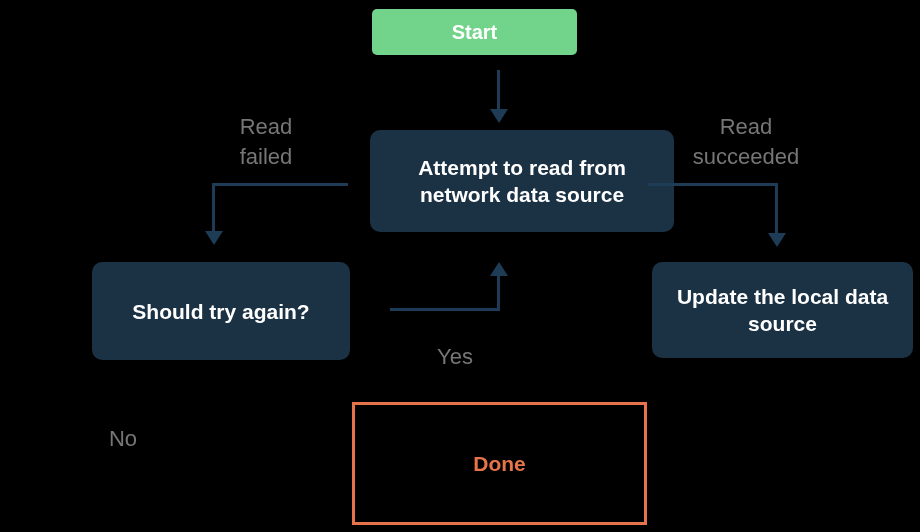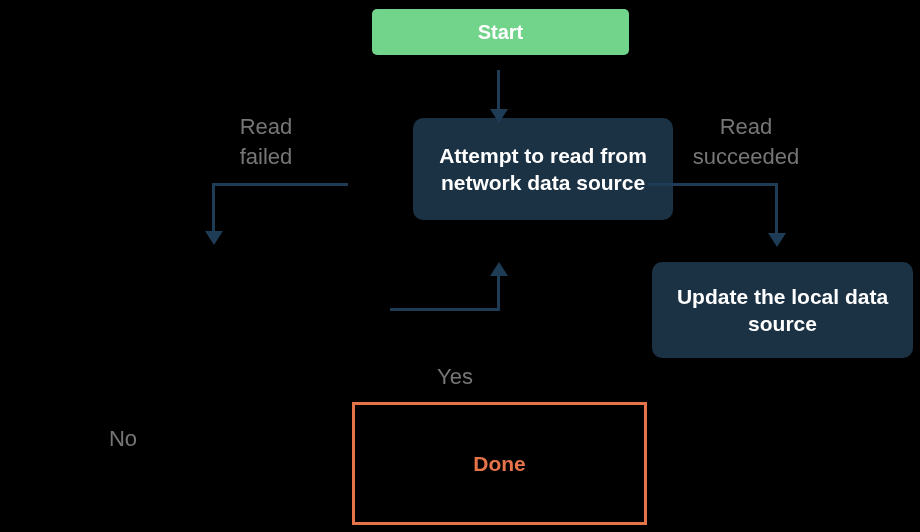--- a/index.html
+++ b/index.html
@@ -21,31 +21,31 @@
     align-items: center;
     justify-content: center;
     text-align: center;
     box-sizing: border-box;
     font-weight: 700;
     font-size: 21px;
     line-height: 27px;
     color: var(--node-text, #fff);
   }
   .node-start {
-    left: 372px; top: 9px; width: 257px; height: 46px;
+    left: 372px; top: 9px; width: 205px; height: 46px;
     background: var(--start-fill, #72d48a);
     border-radius: 5px;
     font-size: 20px;
   }
   .node-process {
     background: var(--node-fill, #1b3144);
     border-radius: 10px;
     padding: 0 18px;
   }
-  .node-attempt { left: 370px; top: 118px; width: 260px; height: 102px; margin-left: 43px; }
+  .node-attempt { left: 370px; top: 130px; width: 304px; height: 102px; }
   .node-retry   { left: 92px;  top: 262px; width: 258px; height: 98px;  }
   .node-update  { left: 652px; top: 262px; width: 261px; height: 96px;  }
   .node-done {
     left: 352px; top: 402px; width: 295px; height: 123px;
     background: transparent;
     border: 3px solid var(--accent-orange, #e5744a);
     color: var(--accent-orange, #e5744a);
     border-radius: 0;
     justify-content: center;
   }
@@ -53,21 +53,21 @@
     position: absolute;
     color: var(--label-gray, #767676);
     font-weight: 400;
     font-size: 22px;
     line-height: 30px;
     text-align: center;
     white-space: pre-line;
   }
   .lbl-read-failed    { left: 196px; top: 112px; width: 140px; }
   .lbl-read-succeeded { left: 671px; top: 112px; width: 150px; }
-  .lbl-yes            { left: 415px; top: 342px; width: 80px; margin-top: 20px;  }
+  .lbl-yes            { left: 415px; top: 342px; width: 80px;  }
   .lbl-no             { left: 83px;  top: 424px; width: 80px;  }
   .line {
     position: absolute;
     background: var(--arrow, #1e3c55);
   }
   .head {
     position: absolute;
     width: 0; height: 0;
   }
   .head-down {
@@ -87,20 +87,23 @@
 <div class="canvas">
 
   <div class="node node-start">
     <span>Start</span>
   </div>
 
   <div class="node node-process node-attempt">
     <span>Attempt to read from network data source</span>
   </div>
 
+  <div class="node node-process node-retry">
+    <span>Should try again?</span>
+  </div>
 
   <div class="node node-process node-update">
     <span>Update the local data source</span>
   </div>
 
   <div class="node node-done">
     <span>Done</span>
   </div>
 
   <div>

